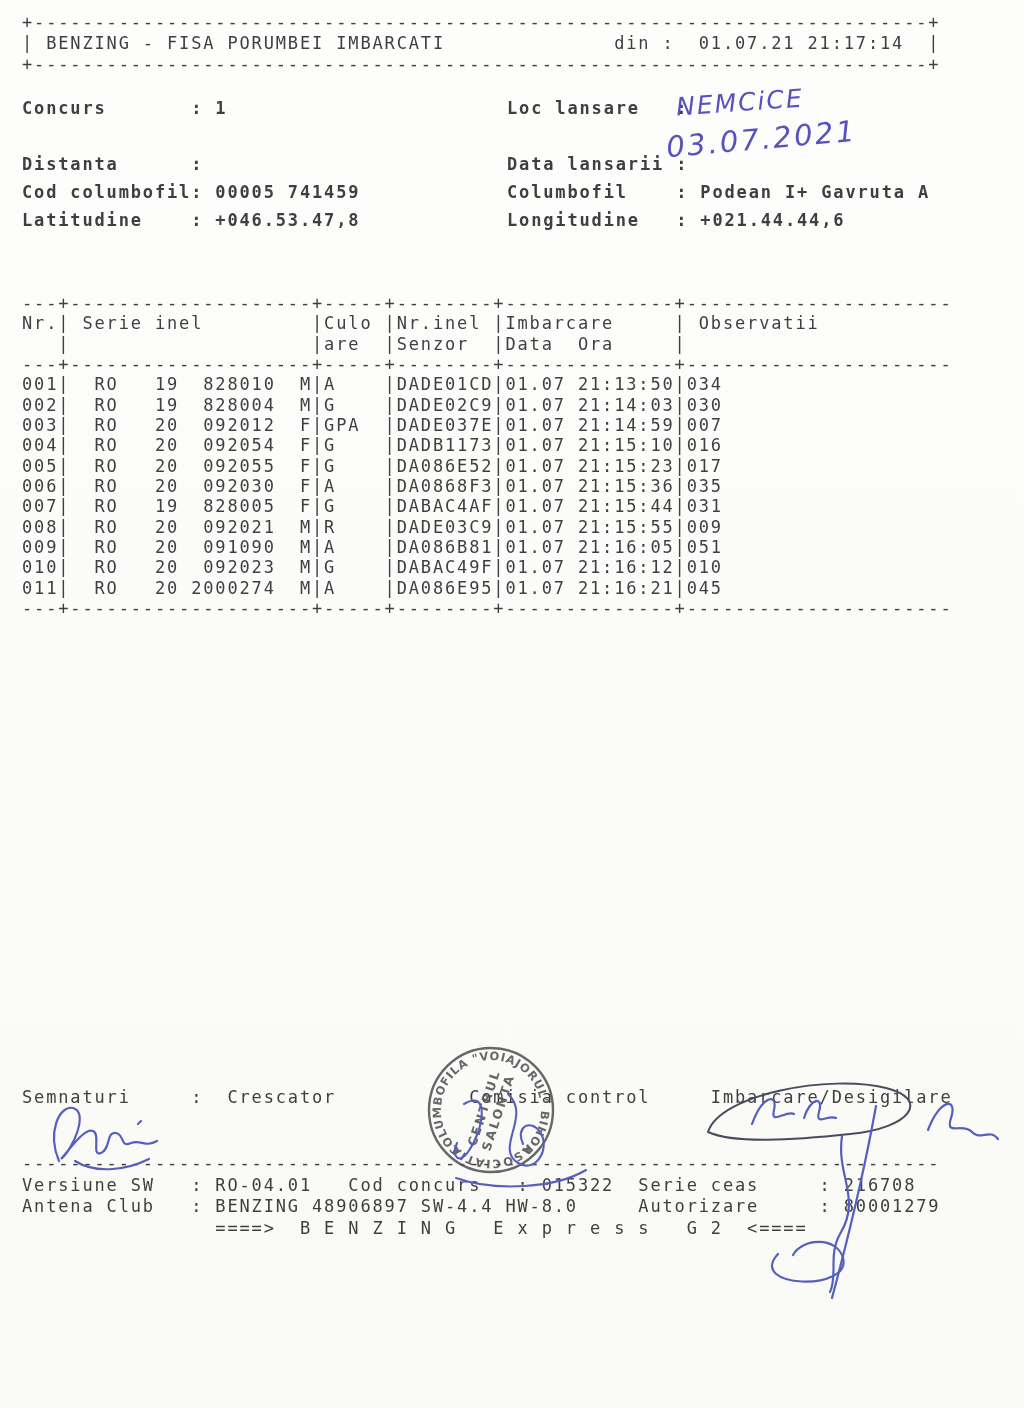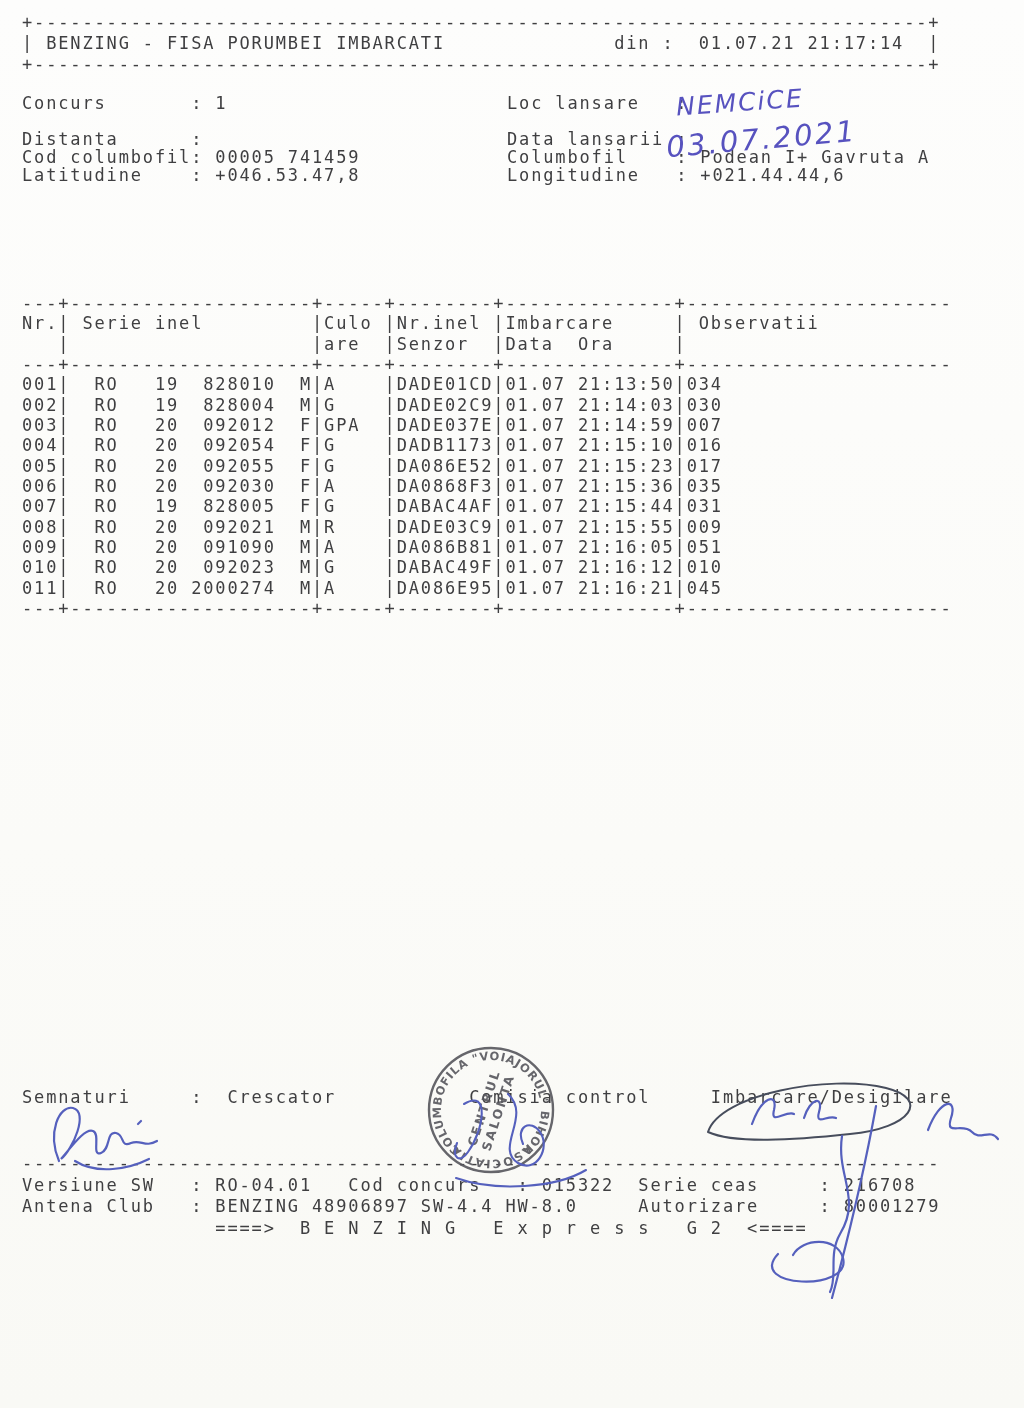--- a/index.html
+++ b/index.html
@@ -1,19 +1,19 @@
 <!DOCTYPE html>
 <html><head>
 <meta charset="utf-8">
 <style>
   html,body{margin:0;padding:0;background:#e8e8e6;}
   .paper{position:relative;width:1024px;height:1408px;background:linear-gradient(180deg,#fdfdfc 0%,#fbfbf8 60%,#f9f9f5 100%);overflow:hidden;font-family:"DejaVu Sans Mono",monospace;}
   pre.mono{position:absolute;margin:0;white-space:pre;font-family:"DejaVu Sans Mono",monospace;font-size:17px;letter-spacing:1.85px;color:#3f3f41;}
   .lh21{line-height:21px;}
-  .lh208{line-height:18px;}
+  .lh208{line-height:28px;font-weight:bold;}
   .lh2035{line-height:20.35px;}
   .lh215{line-height:21.5px;}
   .hand{position:absolute;font-family:"DejaVu Sans",sans-serif;font-style:italic;color:#5752bf;white-space:nowrap;}
   .hw-loc{left:676px;top:88px;font-size:25px;letter-spacing:2px;transform:rotate(-4deg);}
   .hw-date{left:666px;top:122px;font-size:29px;letter-spacing:2.5px;transform:rotate(-5deg);}
   .sig{position:absolute;}
   svg{display:block;}
   .stamp-text{font-family:"DejaVu Sans",sans-serif;font-weight:bold;fill:#56565c;}
 </style>
 </head>

